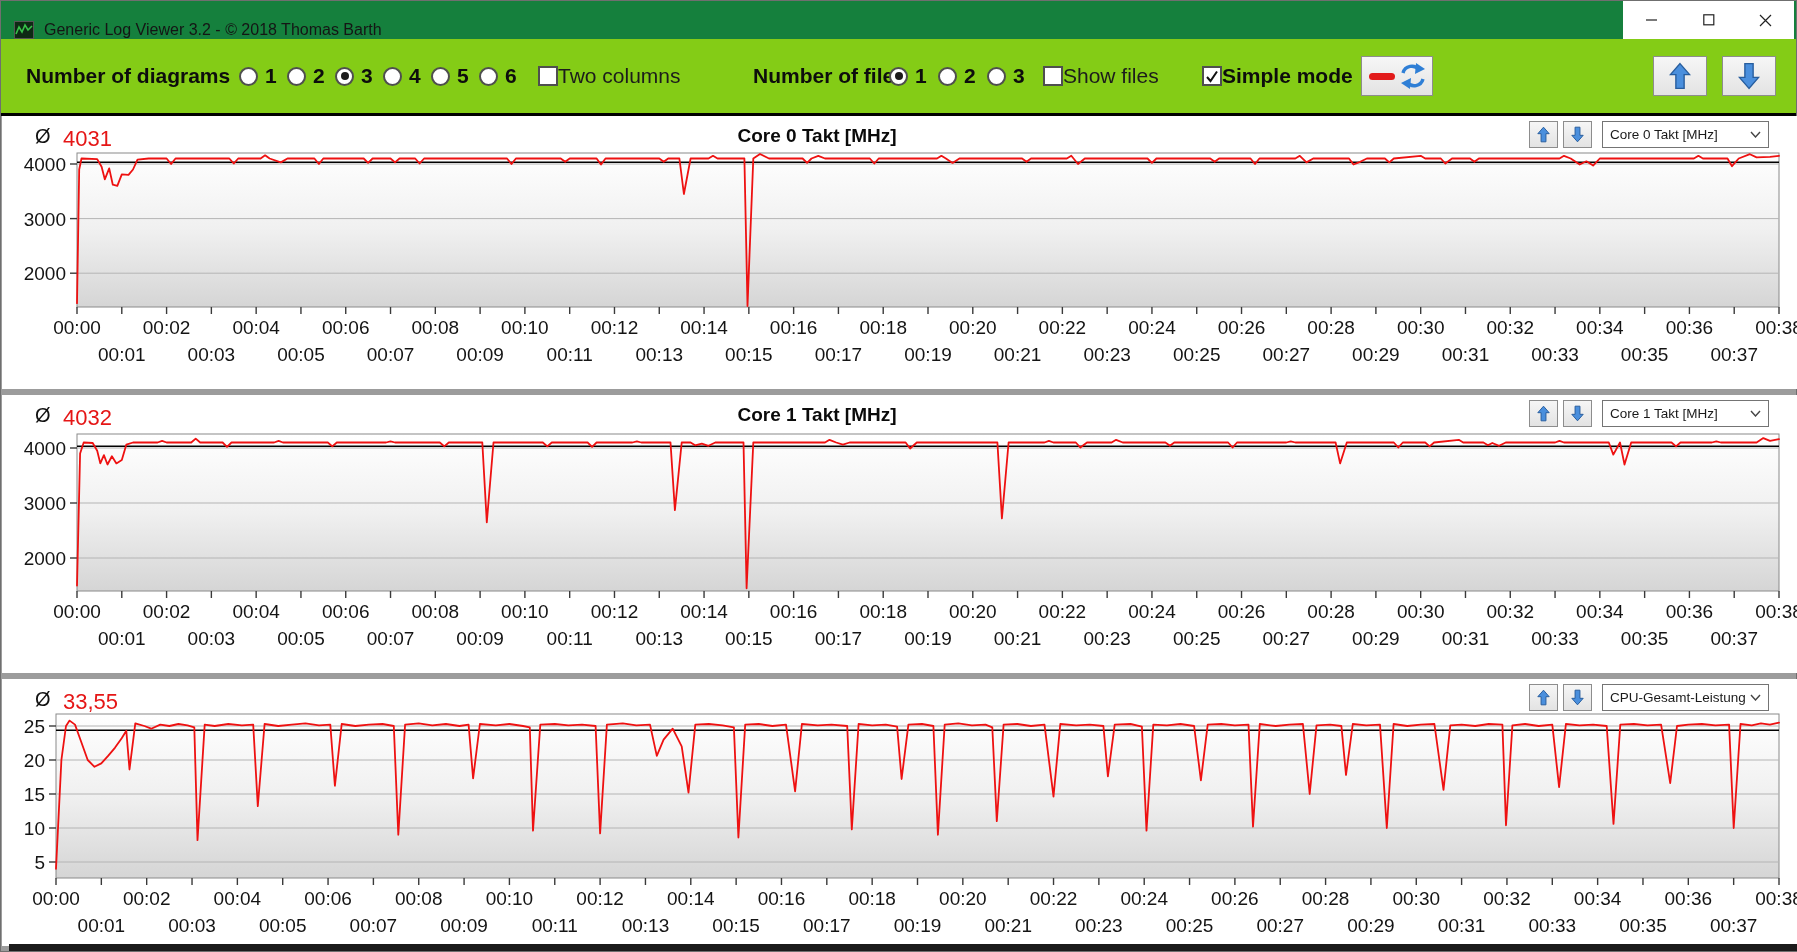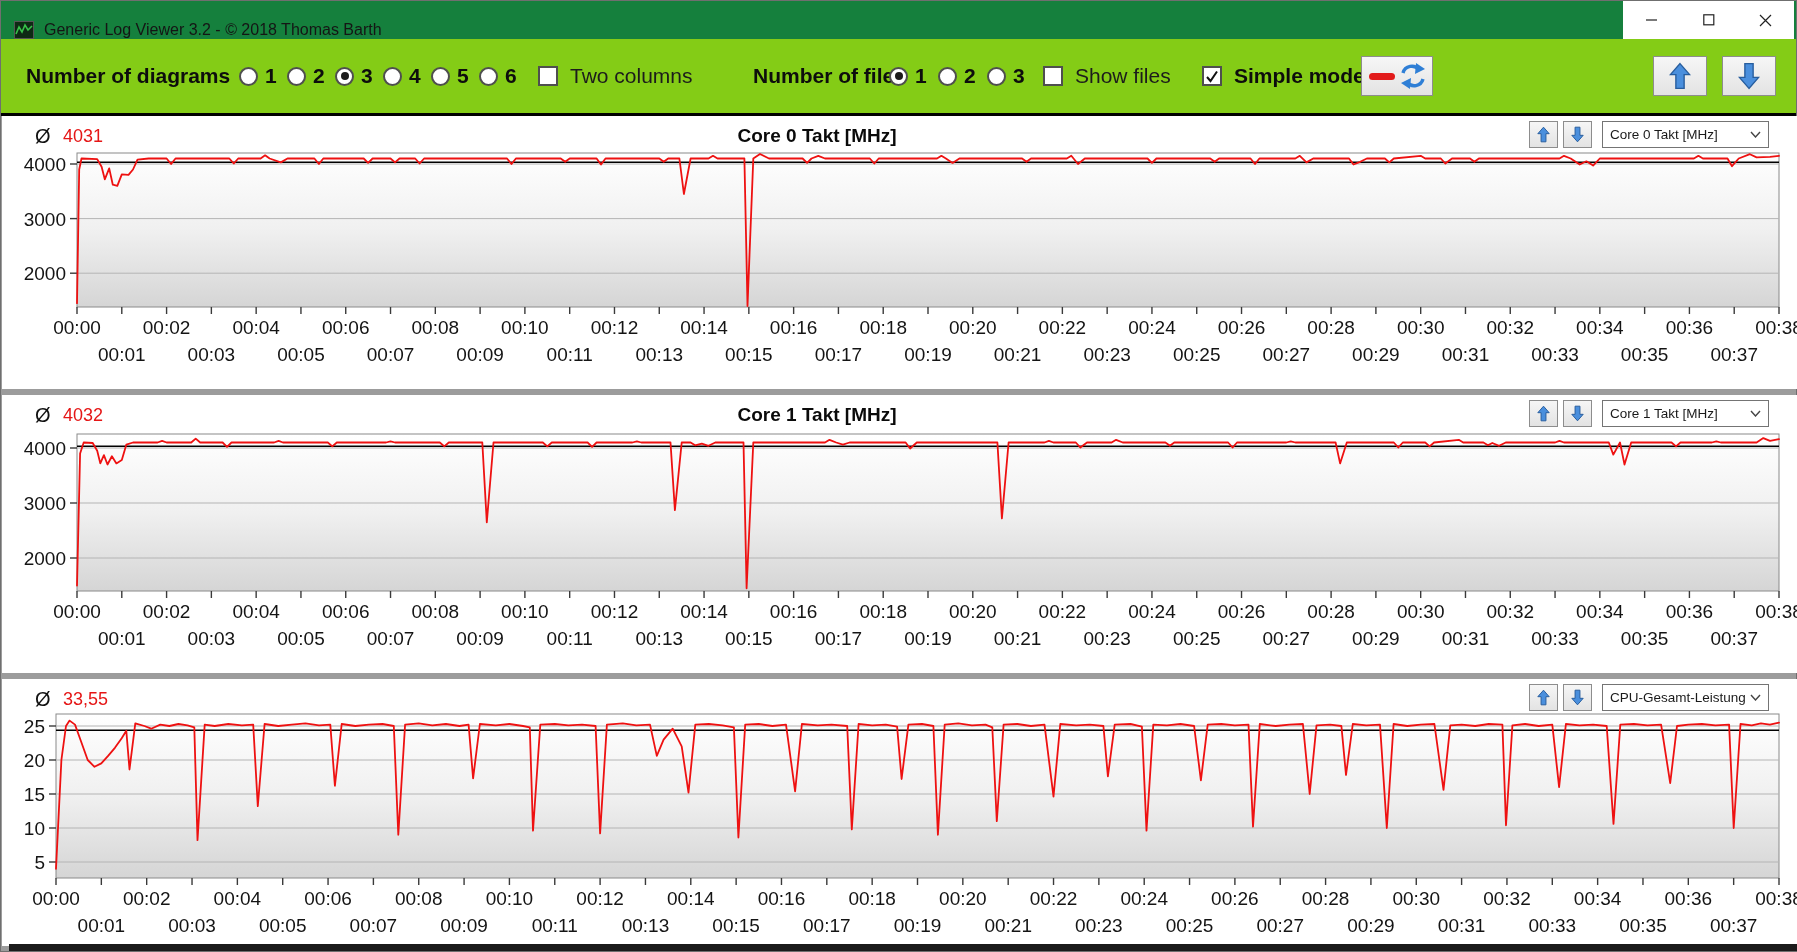--- a/index.html
+++ b/index.html
@@ -19,28 +19,28 @@
 
   
   .toolbar{position:absolute;left:0;top:38px;width:100%;height:74px;background:#84cc16}
   .tb-item{position:absolute;top:0;height:74px;display:flex;align-items:center}
   .tb-bold{font-weight:bold;font-size:21px;color:#0d0d0d;white-space:nowrap}
   .tb-reg{font-size:21px;color:#1c1c1c;white-space:nowrap}
   .radio{width:19px;height:19px;border:2px solid #4f4f4f;border-radius:50%;background:#fff;position:relative;box-sizing:border-box;flex:0 0 auto}
   .radio.on::after{content:"";position:absolute;left:3.5px;top:3.5px;width:8px;height:8px;background:#1b1b1b;border-radius:50%}
   .radio-num{margin-left:7px;font-weight:bold;font-size:21px;color:#0d0d0d}
   .checkbox{width:20px;height:20px;border:2px solid #4f4f4f;background:#fff;box-sizing:border-box;display:flex;align-items:center;justify-content:center;flex:0 0 auto}
-  .cb-label{margin-left:12px}
+  .cb-label{margin-left:0}
   .btn{background:linear-gradient(#f6f6f6,#e3e3e3);border:1px solid #8d8d8d;box-sizing:border-box;display:flex;align-items:center;justify-content:center}
   .divider{position:absolute;left:0;top:112px;width:100%;height:3px;background:#000}
 
   
   .panel{position:absolute;left:1px;width:1795px;background:#fff}
   .avg-sym{position:absolute;left:33px;top:9px;font-size:20px;color:#111}
-  .avg-val{position:absolute;left:61px;top:10px;font-size:18px;color:#e51616}
+  .avg-val{position:absolute;left:61px;top:10px;font-size:22px;color:#e51616}
   .panel-title{position:absolute;left:0;top:9px;width:1630px;text-align:center;font-weight:bold;font-size:19px;color:#0a0a0a}
   .mini-btn{position:absolute;top:5px;width:29px;height:27px}
   .sel{position:absolute;left:1600px;top:5px;width:167px;height:27px;border:1px solid #747474;background:#fff;box-sizing:border-box;display:flex;align-items:center;padding:0 7px;font-size:13.5px;color:#1a1a1a}
   .sel .txt{flex:1 1 auto;overflow:hidden;white-space:nowrap}
   .sel .chev{flex:0 0 auto;margin-left:4px}
   .plot{position:absolute;left:0;top:0;overflow:visible}
 
   .bottombar{position:absolute;left:8px;bottom:0;width:1789px;height:7px;background:#1b1b1b}
 </style>
 </head>

